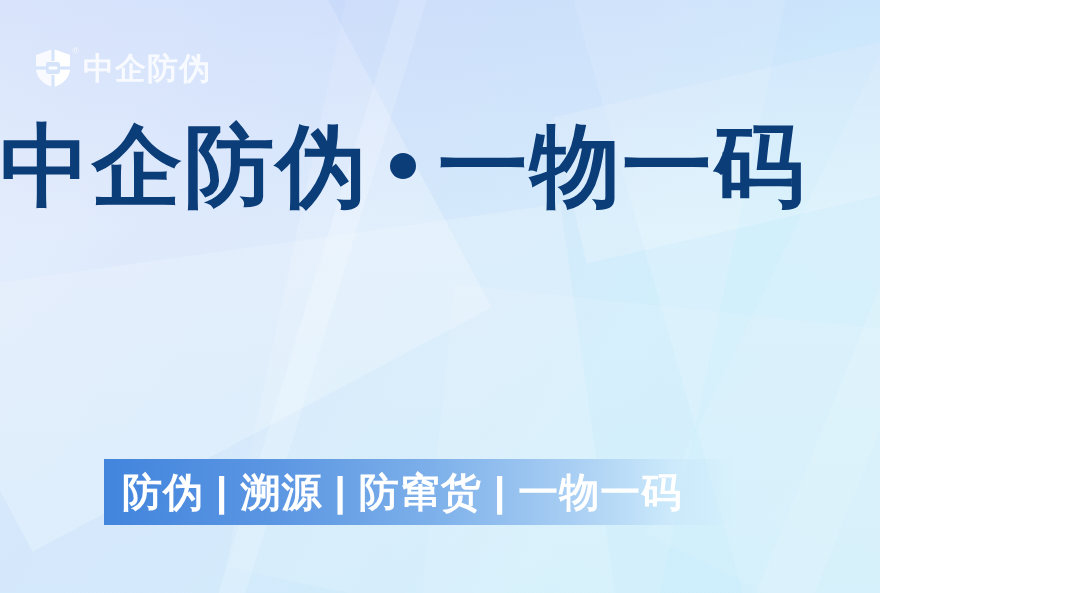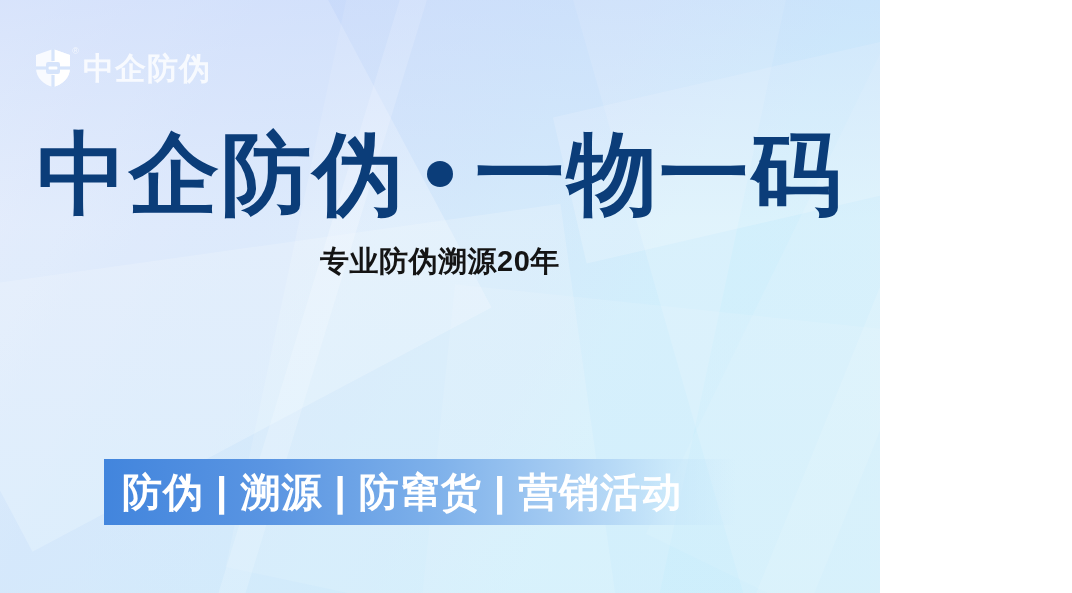--- a/index.html
+++ b/index.html
@@ -129,24 +129,23 @@
     font-weight: 700;
     letter-spacing: 1px;
     color: rgba(255,255,255,.80);
     white-space: nowrap;
     line-height: 1;
   }
 
   
   .headline-block {
     position: absolute;
-    top: 126px;
+    top: 118px;
     left: 0;
     right: 0;
-    text-align: center;
     z-index: 5;
   }
   .headline {
     margin: 0;
     font-size: 90px;
     line-height: 1.08;
     font-weight: 700;
     color: #0b3d79;
     letter-spacing: 2px;
     white-space: nowrap;
@@ -229,20 +228,19 @@
         <rect x="12" y="14" width="14" height="12" rx="2.2" fill="#d6e4fb"></rect>
         <rect x="14.6" y="18.4" width="8.8" height="3.2" rx="1.2" fill="rgba(255,255,255,.95)"></rect>
       </svg>
       <span class="logo-reg">®</span>
     </span>
     <span class="logo-text">中企防伪</span>
   </div>
 
   <div class="headline-block">
     <h1 class="headline"><span>中企防伪</span><span class="dot">·</span><span>一物一码</span></h1>
-    <p class="subtitle">专业防伪溯源20年</p>
   </div>
 
   <div class="banner">
-    <span class="banner-text">防伪 | 溯源 | 防窜货 | 营销活动</span>
+    <span class="banner-text">防伪 | 溯源 | 防窜货 | 一物一码</span>
   </div>
 
 </div>
 
 </body></html>

